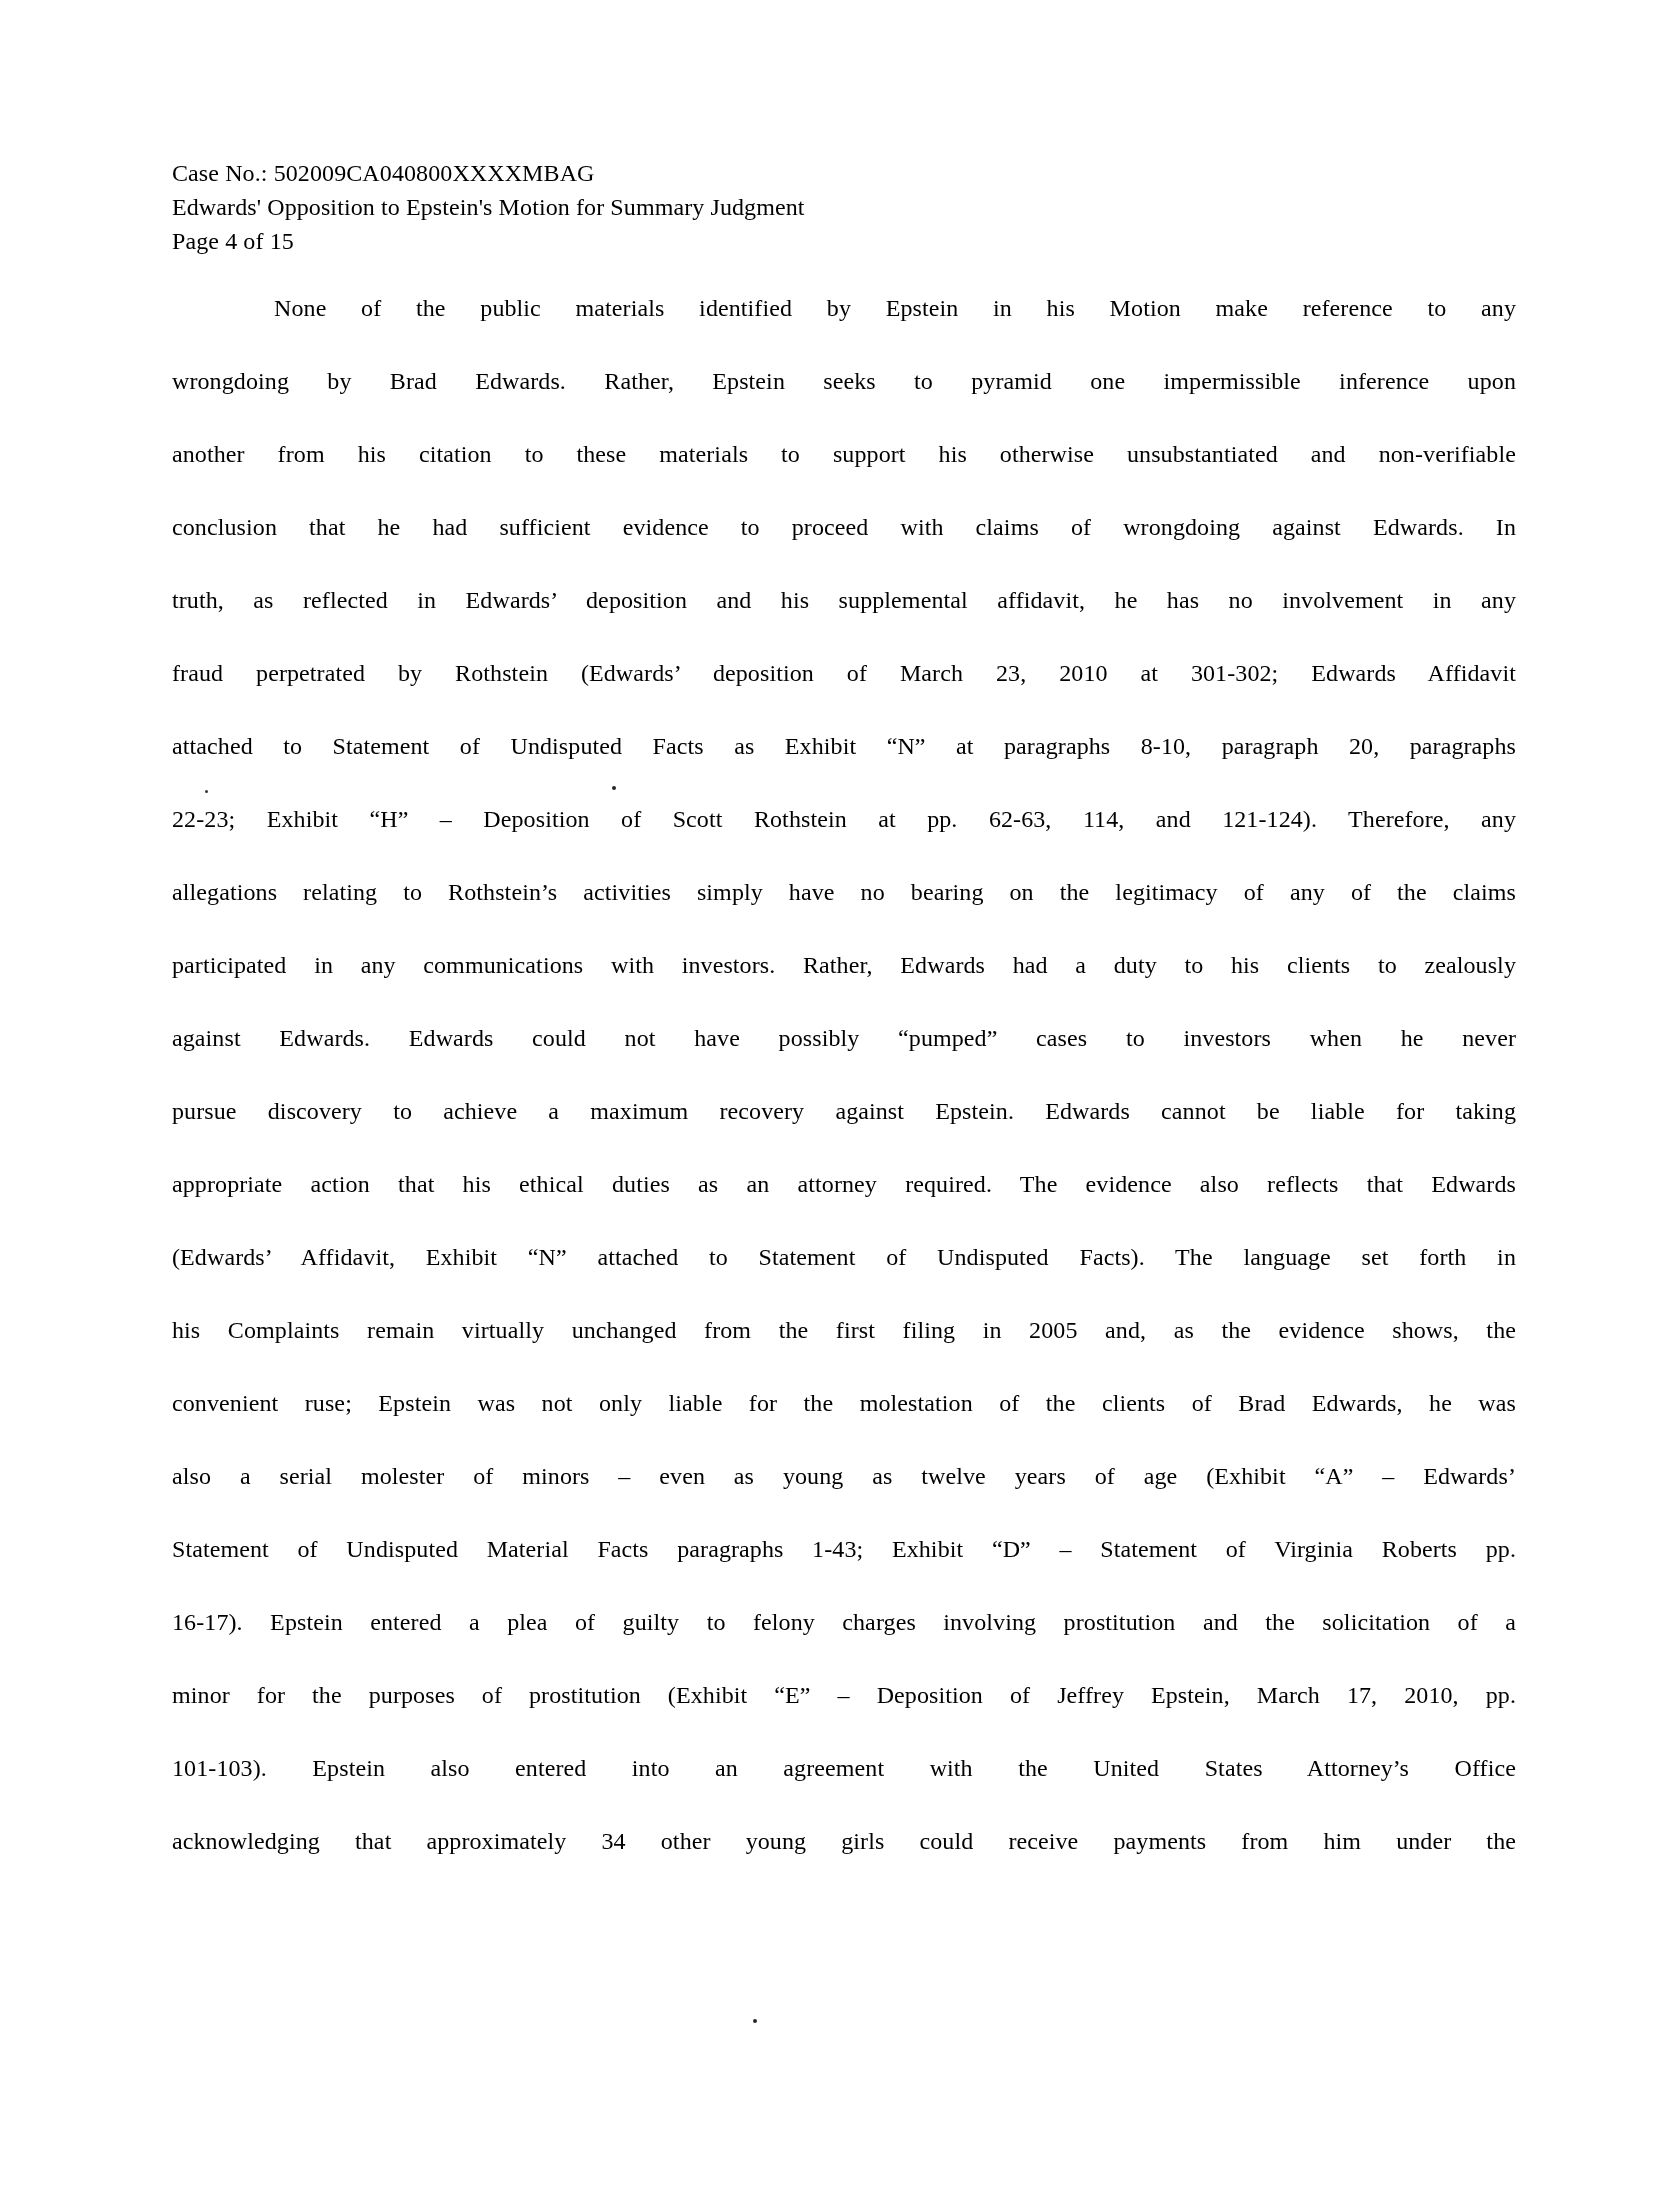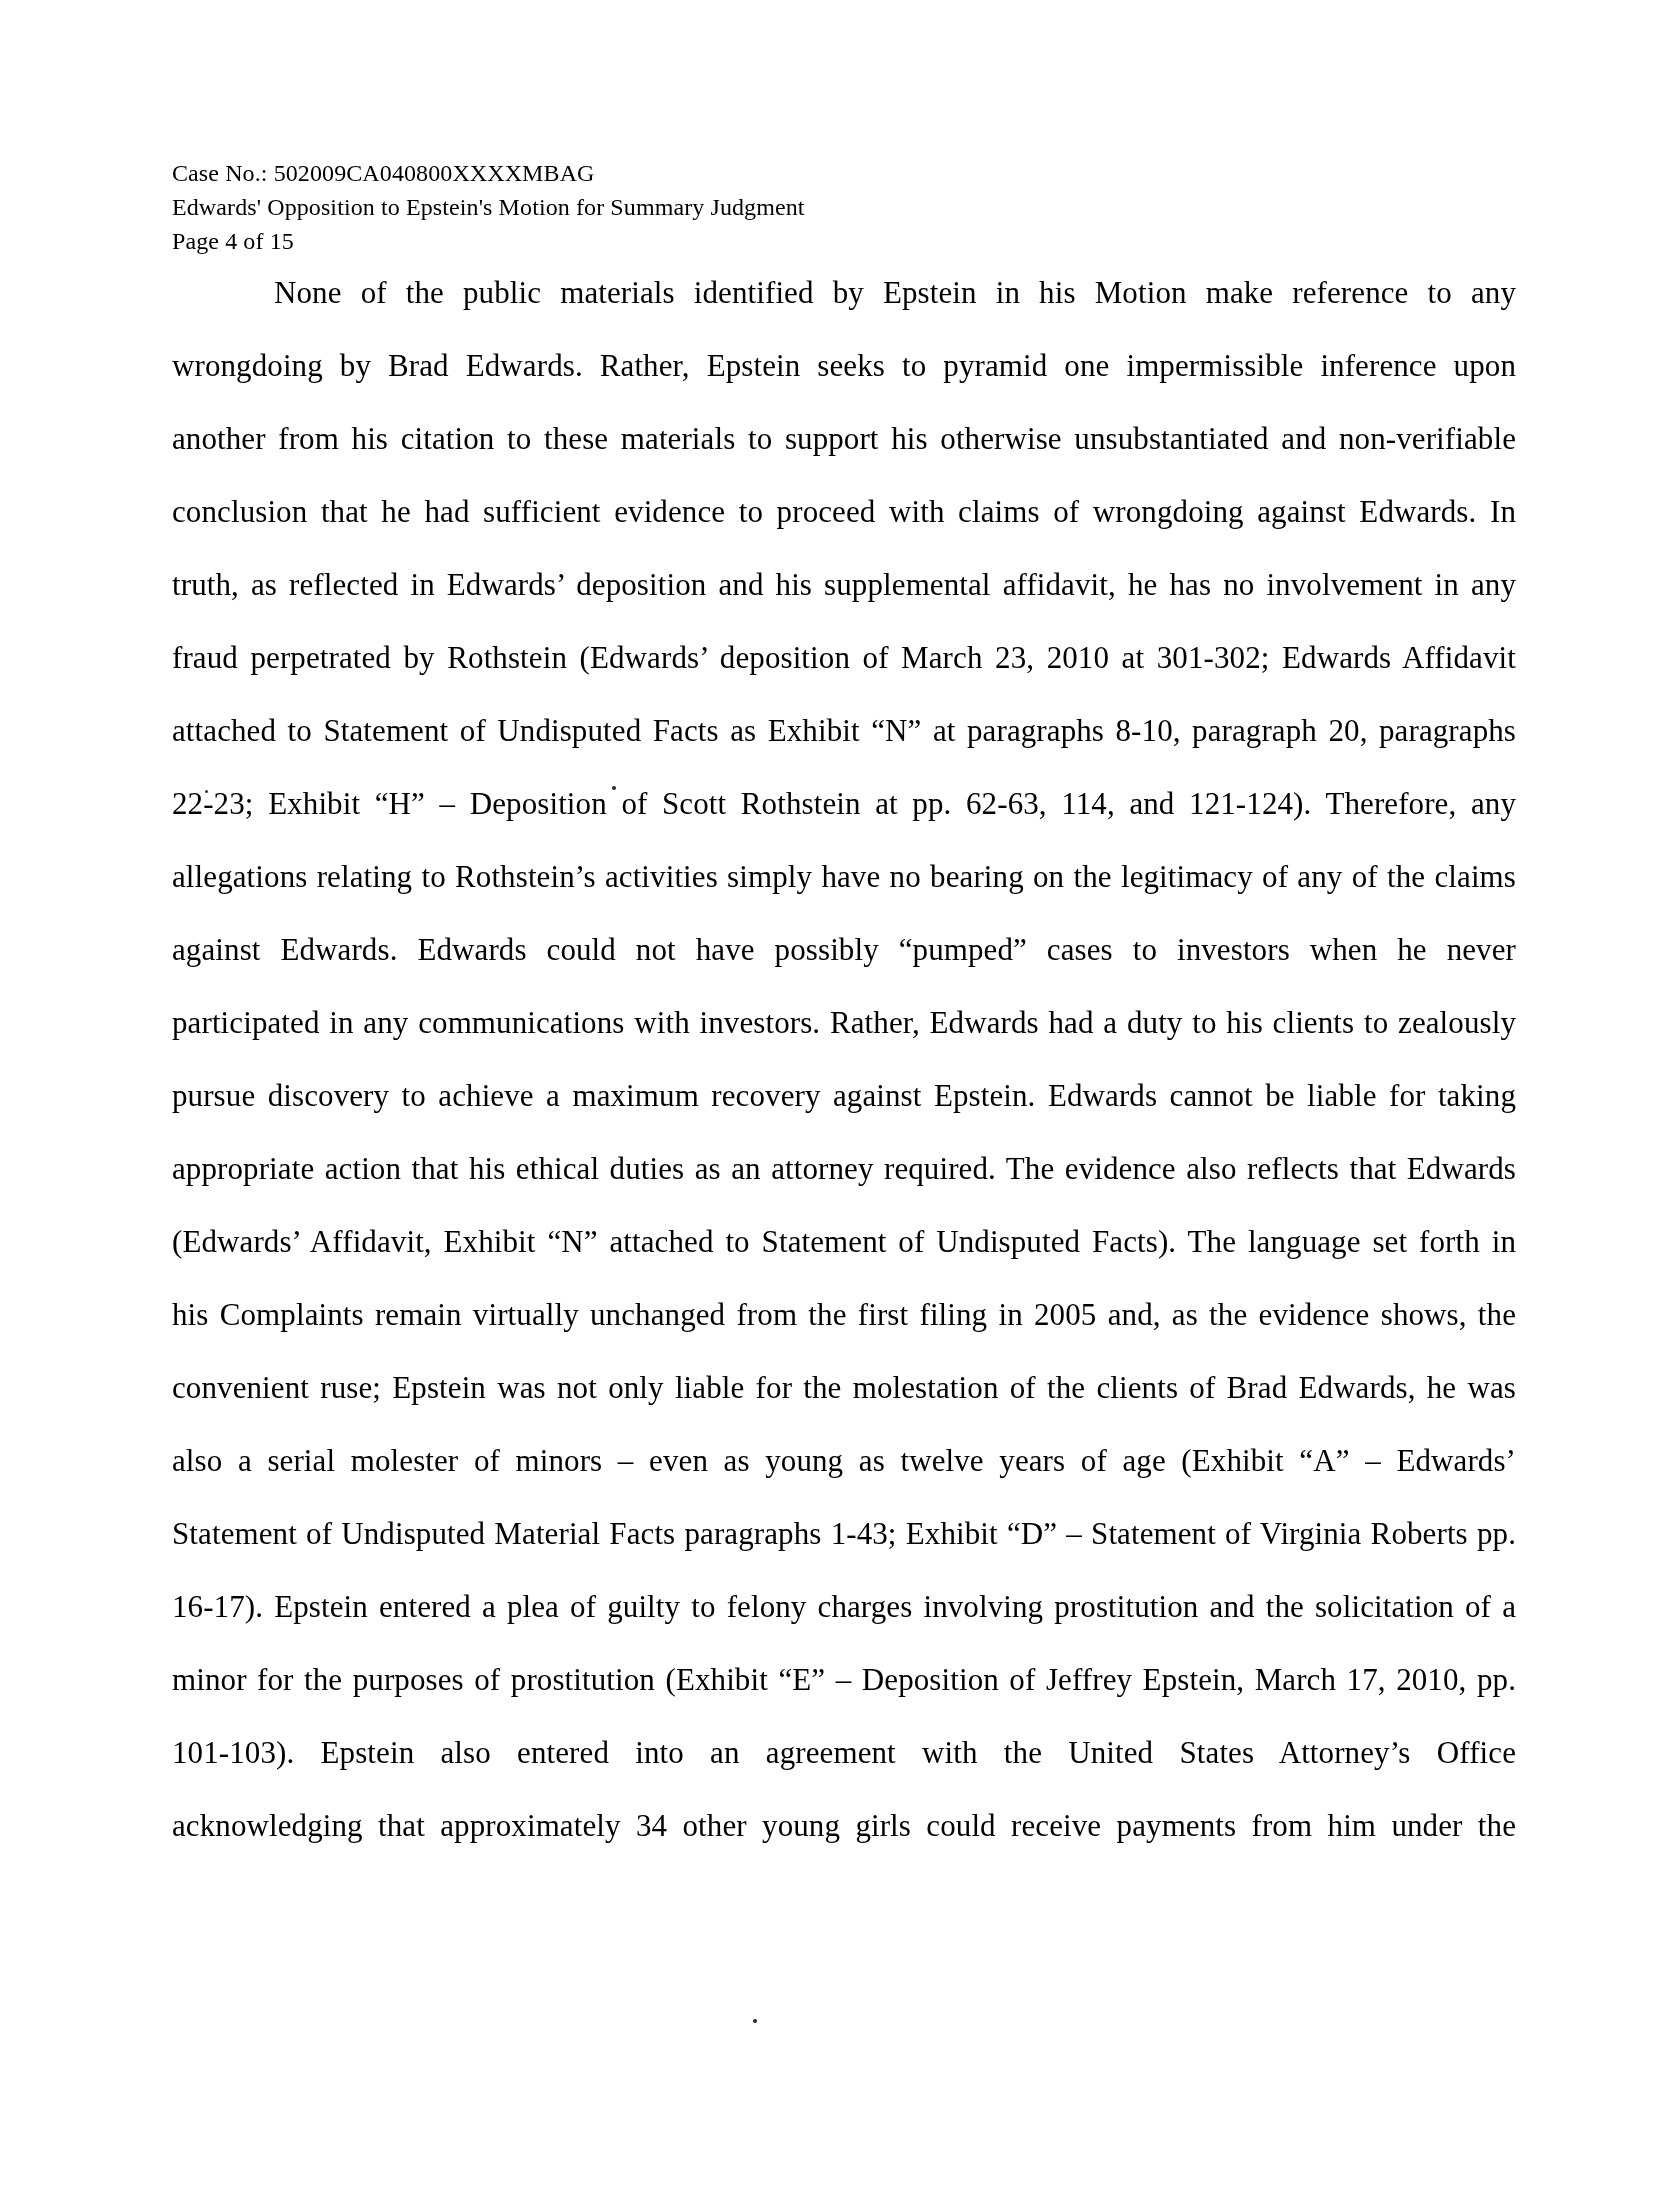--- a/index.html
+++ b/index.html
@@ -18,23 +18,23 @@
     top:156px;
     width:1351px;
     font-size:24px;
     line-height:34px;
     letter-spacing:0.1px;
     white-space:nowrap;
   }
   .body-block{
     position:absolute;
     left:172px;
-    top:256px;
+    top:272px;
     width:1344px;
-    font-size:31px;
+    font-size:24px;
   }
   .bline{
     line-height:73px;
     height:73px;
     text-align:justify;
     text-align-last:justify;
     overflow:hidden;
     letter-spacing:0.1px;
   }
   .bline.indent{
@@ -63,22 +63,22 @@
   <div class="body-block">
     <div class="bline indent">None of the public materials identified by Epstein in his Motion make reference to any</div>
     <div class="bline">wrongdoing by Brad Edwards.  Rather, Epstein seeks to pyramid one impermissible inference upon</div>
     <div class="bline">another from his citation to these materials to support his otherwise unsubstantiated and non-verifiable</div>
     <div class="bline">conclusion that he had sufficient evidence to proceed with claims of wrongdoing against Edwards.  In</div>
     <div class="bline">truth, as reflected in Edwards’ deposition and his supplemental affidavit, he has no involvement in any</div>
     <div class="bline">fraud perpetrated by Rothstein (Edwards’ deposition of March 23, 2010 at 301-302; Edwards Affidavit</div>
     <div class="bline">attached to Statement of Undisputed Facts as Exhibit “N” at paragraphs 8-10, paragraph 20, paragraphs</div>
     <div class="bline">22-23; Exhibit “H” – Deposition of Scott Rothstein at pp. 62-63, 114, and 121-124).  Therefore, any</div>
     <div class="bline">allegations relating to Rothstein’s activities simply have no bearing on the legitimacy of any of the claims</div>
+    <div class="bline">participated in any communications with investors.  Rather, Edwards had a duty to his clients to zealously</div>
     <div class="bline">against Edwards.  Edwards could not have possibly “pumped” cases to investors when he never</div>
-    <div class="bline">participated in any communications with investors.  Rather, Edwards had a duty to his clients to zealously</div>
     <div class="bline">pursue discovery to achieve a maximum recovery against Epstein.  Edwards cannot be liable for taking</div>
     <div class="bline">appropriate action that his ethical duties as an attorney required.  The evidence also reflects that Edwards</div>
     <div class="bline">(Edwards’ Affidavit, Exhibit “N” attached to Statement of Undisputed Facts). The language set forth in</div>
     <div class="bline">his Complaints remain virtually unchanged from the first filing in 2005 and, as the evidence shows, the</div>
     <div class="bline">convenient ruse; Epstein was not only liable for the molestation of the clients of Brad Edwards, he was</div>
     <div class="bline">also a serial molester of minors – even as young as twelve years of age  (Exhibit “A” – Edwards’</div>
     <div class="bline">Statement of Undisputed Material Facts paragraphs 1-43; Exhibit “D” – Statement of Virginia Roberts pp.</div>
     <div class="bline">16-17).  Epstein entered a plea of guilty to felony charges involving prostitution and the solicitation of a</div>
     <div class="bline">minor for the purposes of prostitution (Exhibit “E” – Deposition of Jeffrey Epstein, March 17, 2010, pp.</div>
     <div class="bline">101-103).   Epstein also entered into an agreement with the United States Attorney’s Office</div>

